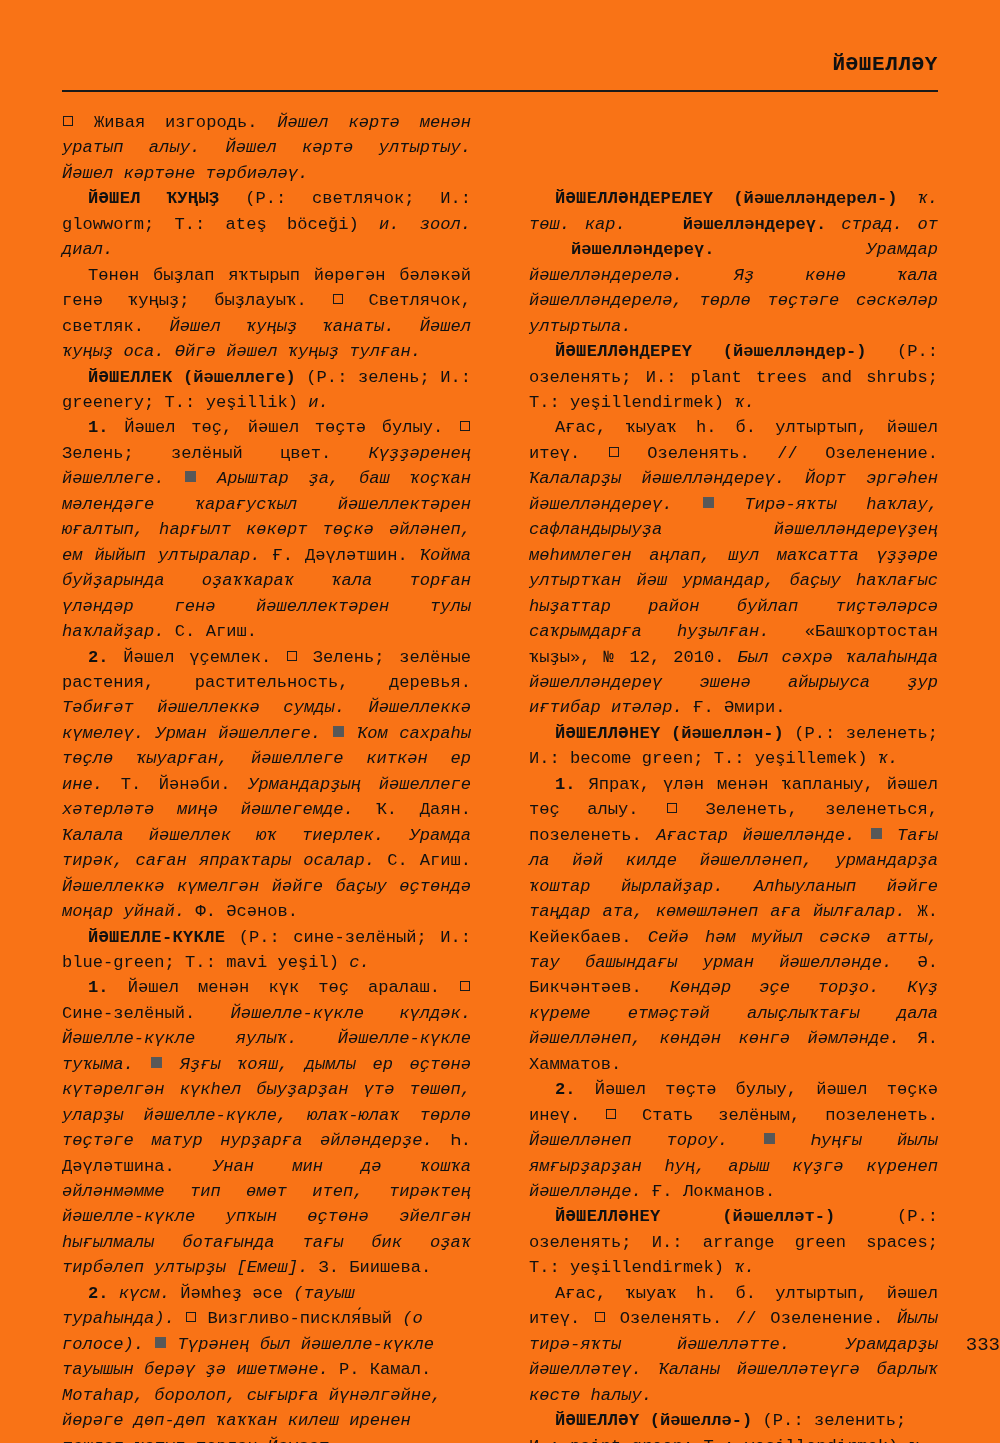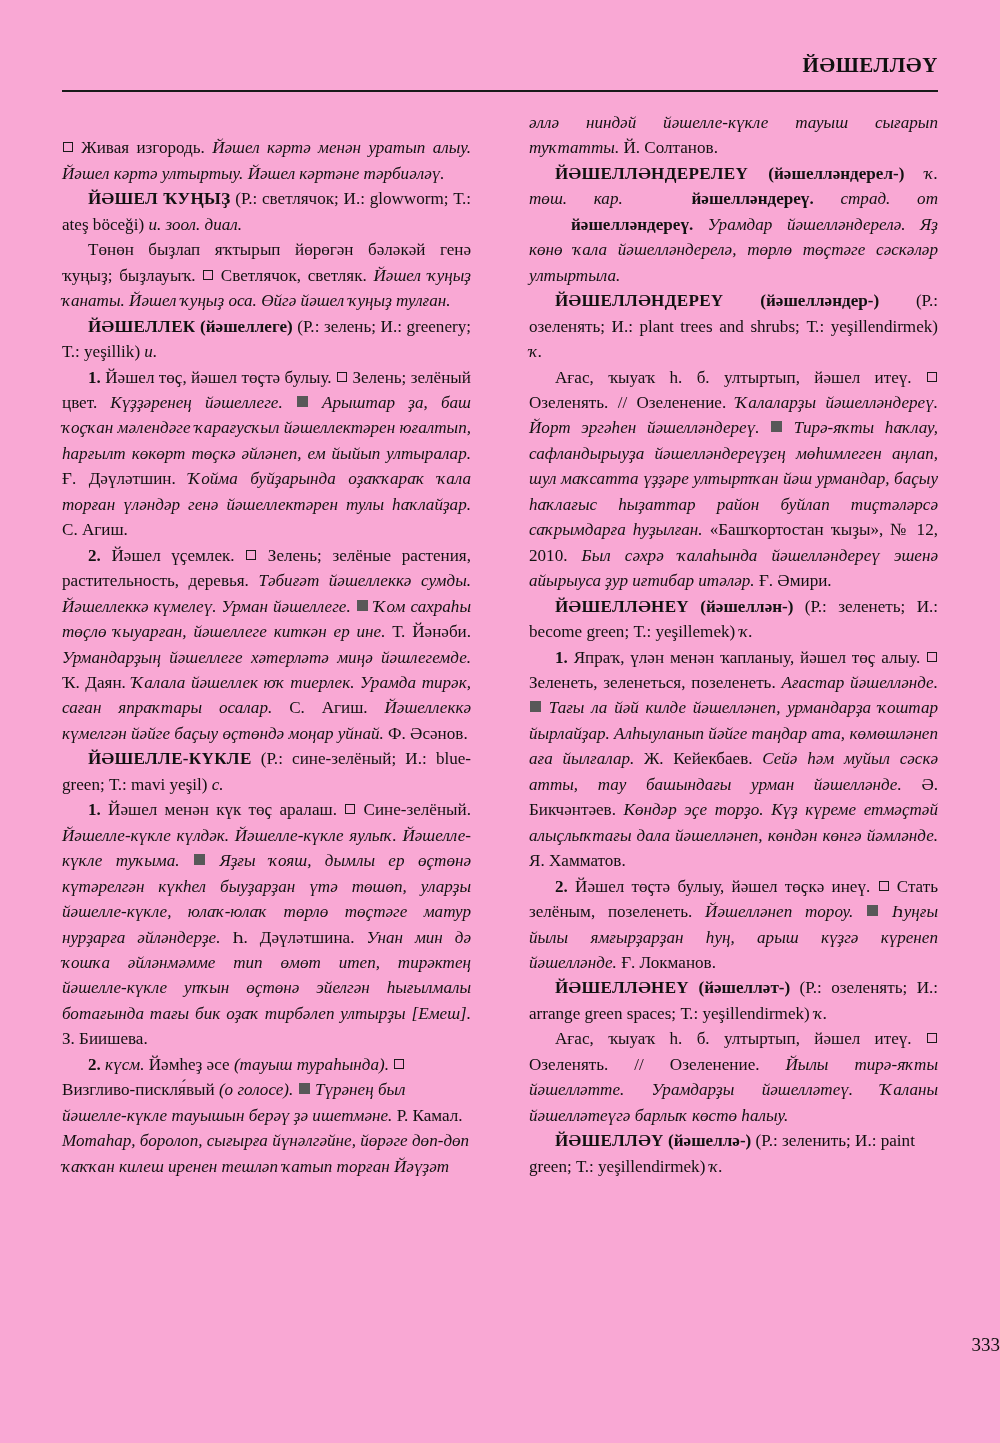--- a/index.html
+++ b/index.html
@@ -4,22 +4,22 @@
 <style>
   html, body {
     margin: 0;
     padding: 0;
     background: #ffffff;
   }
   .page {
     position: relative;
     width: 1000px;
     height: 1443px;
-    background: #f9a8d4;
-    font-family: Liberation Serif, serif;
+    background: #f97316;
+    font-family: Liberation Mono, monospace;
     color: #111111;
     overflow: hidden;
     box-sizing: border-box;
   }
 
   
   .runhead {
     position: absolute;
     left: 62px;
     top: 52px;
@@ -150,21 +150,20 @@
       <p class="hw"><span class="hwname">ЙӘШЕЛЛЕ-КҮКЛЕ</span> <span class="rom">(</span><span class="rom">Р.:</span> <span class="rom">сине-зелёный;</span> <span class="rom">И.:</span> <span class="rom">blue-green;</span> <span class="rom">Т.:</span> <span class="rom">mavi yeşil)</span> <span class="ital">с.</span></p>
 
       <p class="ind"><span class="sensenum">1.</span> <span class="rom">Йәшел менән күк төҫ аралаш.</span> <span class="sq-open"></span> <span class="rom">Сине-зелёный.</span> <span class="ital">Йәшелле-күкле күлдәк. Йәшелле-күкле яулыҡ. Йәшелле-күкле туҡыма.</span> <span class="sq-fill"></span> <span class="ital">Яҙғы ҡояш, дымлы ер өҫтөнә күтәрелгән күкһел быуҙарҙан үтә төшөп, уларҙы йәшелле-күкле, юлаҡ-юлаҡ төрлө төҫтәге матур нурҙарға әйләндерҙе.</span> <span class="rom">Һ. Дәүләтшина.</span> <span class="ital">Унан мин дә ҡошҡа әйләнмәмме тип өмөт итеп, тирәктең йәшелле-күкле упҡын өҫтөнә эйелгән һығылмалы ботағында тағы бик оҙаҡ тирбәлеп ултырҙы [Емеш].</span> <span class="rom">З. Биишева.</span></p>
 
       <p class="ind last"><span class="sensenum">2.</span> <span class="ital">күсм.</span> <span class="rom">Йәмһеҙ әсе</span> <span class="ital">(тауыш тураһында).</span> <span class="sq-open"></span> <span class="rom">Визгливо-пискля́вый</span> <span class="ital">(о голосе).</span> <span class="sq-fill"></span> <span class="ital">Түрәнең был йәшелле-күкле тауышын берәү ҙә ишетмәне.</span> <span class="rom">Р. Камал.</span> <span class="ital">Мотаһар, боролоп, сығырға йүнәлгәйне, йөрәге дөп-дөп ҡаҡҡан килеш иренен тешләп ҡатып торған Йәүҙәт</span></p>
 
     </div>
 
     <div class="col">
 
-      <p class="blk"><span class="ital">әллә ниндәй йәшелле-күкле тауыш сығарып туҡтатты.</span> <span class="rom">Й. Солтанов.</span></p>
 
       <p class="hw"><span class="hwname">ЙӘШЕЛЛӘНДЕРЕЛЕҮ</span> <span class="hwform">(йәшелләндерел-)</span> <span class="ital">ҡ. төш. кар.</span> <span class="bold">йәшелләндереү.</span> <span class="ital">страд. от</span> <span class="bold">йәшелләндереү.</span> <span class="ital">Урамдар йәшелләндерелә. Яҙ көнө ҡала йәшелләндерелә, төрлө төҫтәге сәскәләр ултыртыла.</span></p>
 
       <p class="hw"><span class="hwname">ЙӘШЕЛЛӘНДЕРЕҮ</span> <span class="hwform">(йәшелләндер-)</span> <span class="rom">(</span><span class="rom">Р.:</span> <span class="rom">озеленять;</span> <span class="rom">И.:</span> <span class="rom">plant trees and shrubs;</span> <span class="rom">Т.:</span> <span class="rom">yeşillendirmek)</span> <span class="ital">ҡ.</span></p>
 
       <p class="ind"><span class="rom">Ағас, ҡыуаҡ һ. б. ултыртып, йәшел итеү.</span> <span class="sq-open"></span> <span class="rom">Озеленять. // Озеленение.</span> <span class="ital">Ҡалаларҙы йәшелләндереү. Йорт эргәһен йәшелләндереү.</span> <span class="sq-fill"></span> <span class="ital">Тирә-яҡты һаҡлау, сафландырыуҙа йәшелләндереүҙең мөһимлеген аңлап, шул маҡсатта үҙҙәре ултыртҡан йәш урмандар, баҫыу һаҡлағыс һыҙаттар район буйлап тиҫтәләрсә саҡрымдарға һуҙылған.</span> <span class="rom">«Башҡортостан ҡыҙы», № 12, 2010.</span> <span class="ital">Был сәхрә ҡалаһында йәшелләндереү эшенә айырыуса ҙур иғтибар итәләр.</span> <span class="rom">Ғ. Әмири.</span></p>
 
       <p class="hw"><span class="hwname">ЙӘШЕЛЛӘНЕҮ</span> <span class="hwform">(йәшеллән-)</span> <span class="rom">(</span><span class="rom">Р.:</span> <span class="rom">зеленеть;</span> <span class="rom">И.:</span> <span class="rom">become green;</span> <span class="rom">Т.:</span> <span class="rom">yeşillemek)</span> <span class="ital">ҡ.</span></p>
 
       <p class="ind"><span class="sensenum">1.</span> <span class="rom">Япраҡ, үлән менән ҡапланыу, йәшел төҫ алыу.</span> <span class="sq-open"></span> <span class="rom">Зеленеть, зеленеться, позеленеть.</span> <span class="ital">Ағастар йәшелләнде.</span> <span class="sq-fill"></span> <span class="ital">Тағы ла йәй килде йәшелләнеп, урмандарҙа ҡоштар йырлайҙар. Алһыуланып йәйге таңдар ата, көмөшләнеп аға йылғалар.</span> <span class="rom">Ж. Кейекбаев.</span> <span class="ital">Сейә һәм муйыл сәскә атты, тау башындағы урман йәшелләнде.</span> <span class="rom">Ә. Бикчәнтәев.</span> <span class="ital">Көндәр эҫе торҙо. Күҙ күреме етмәҫтәй алыҫлыҡтағы дала йәшелләнеп, көндән көнгә йәмләнде.</span> <span class="rom">Я. Хамматов.</span></p>

